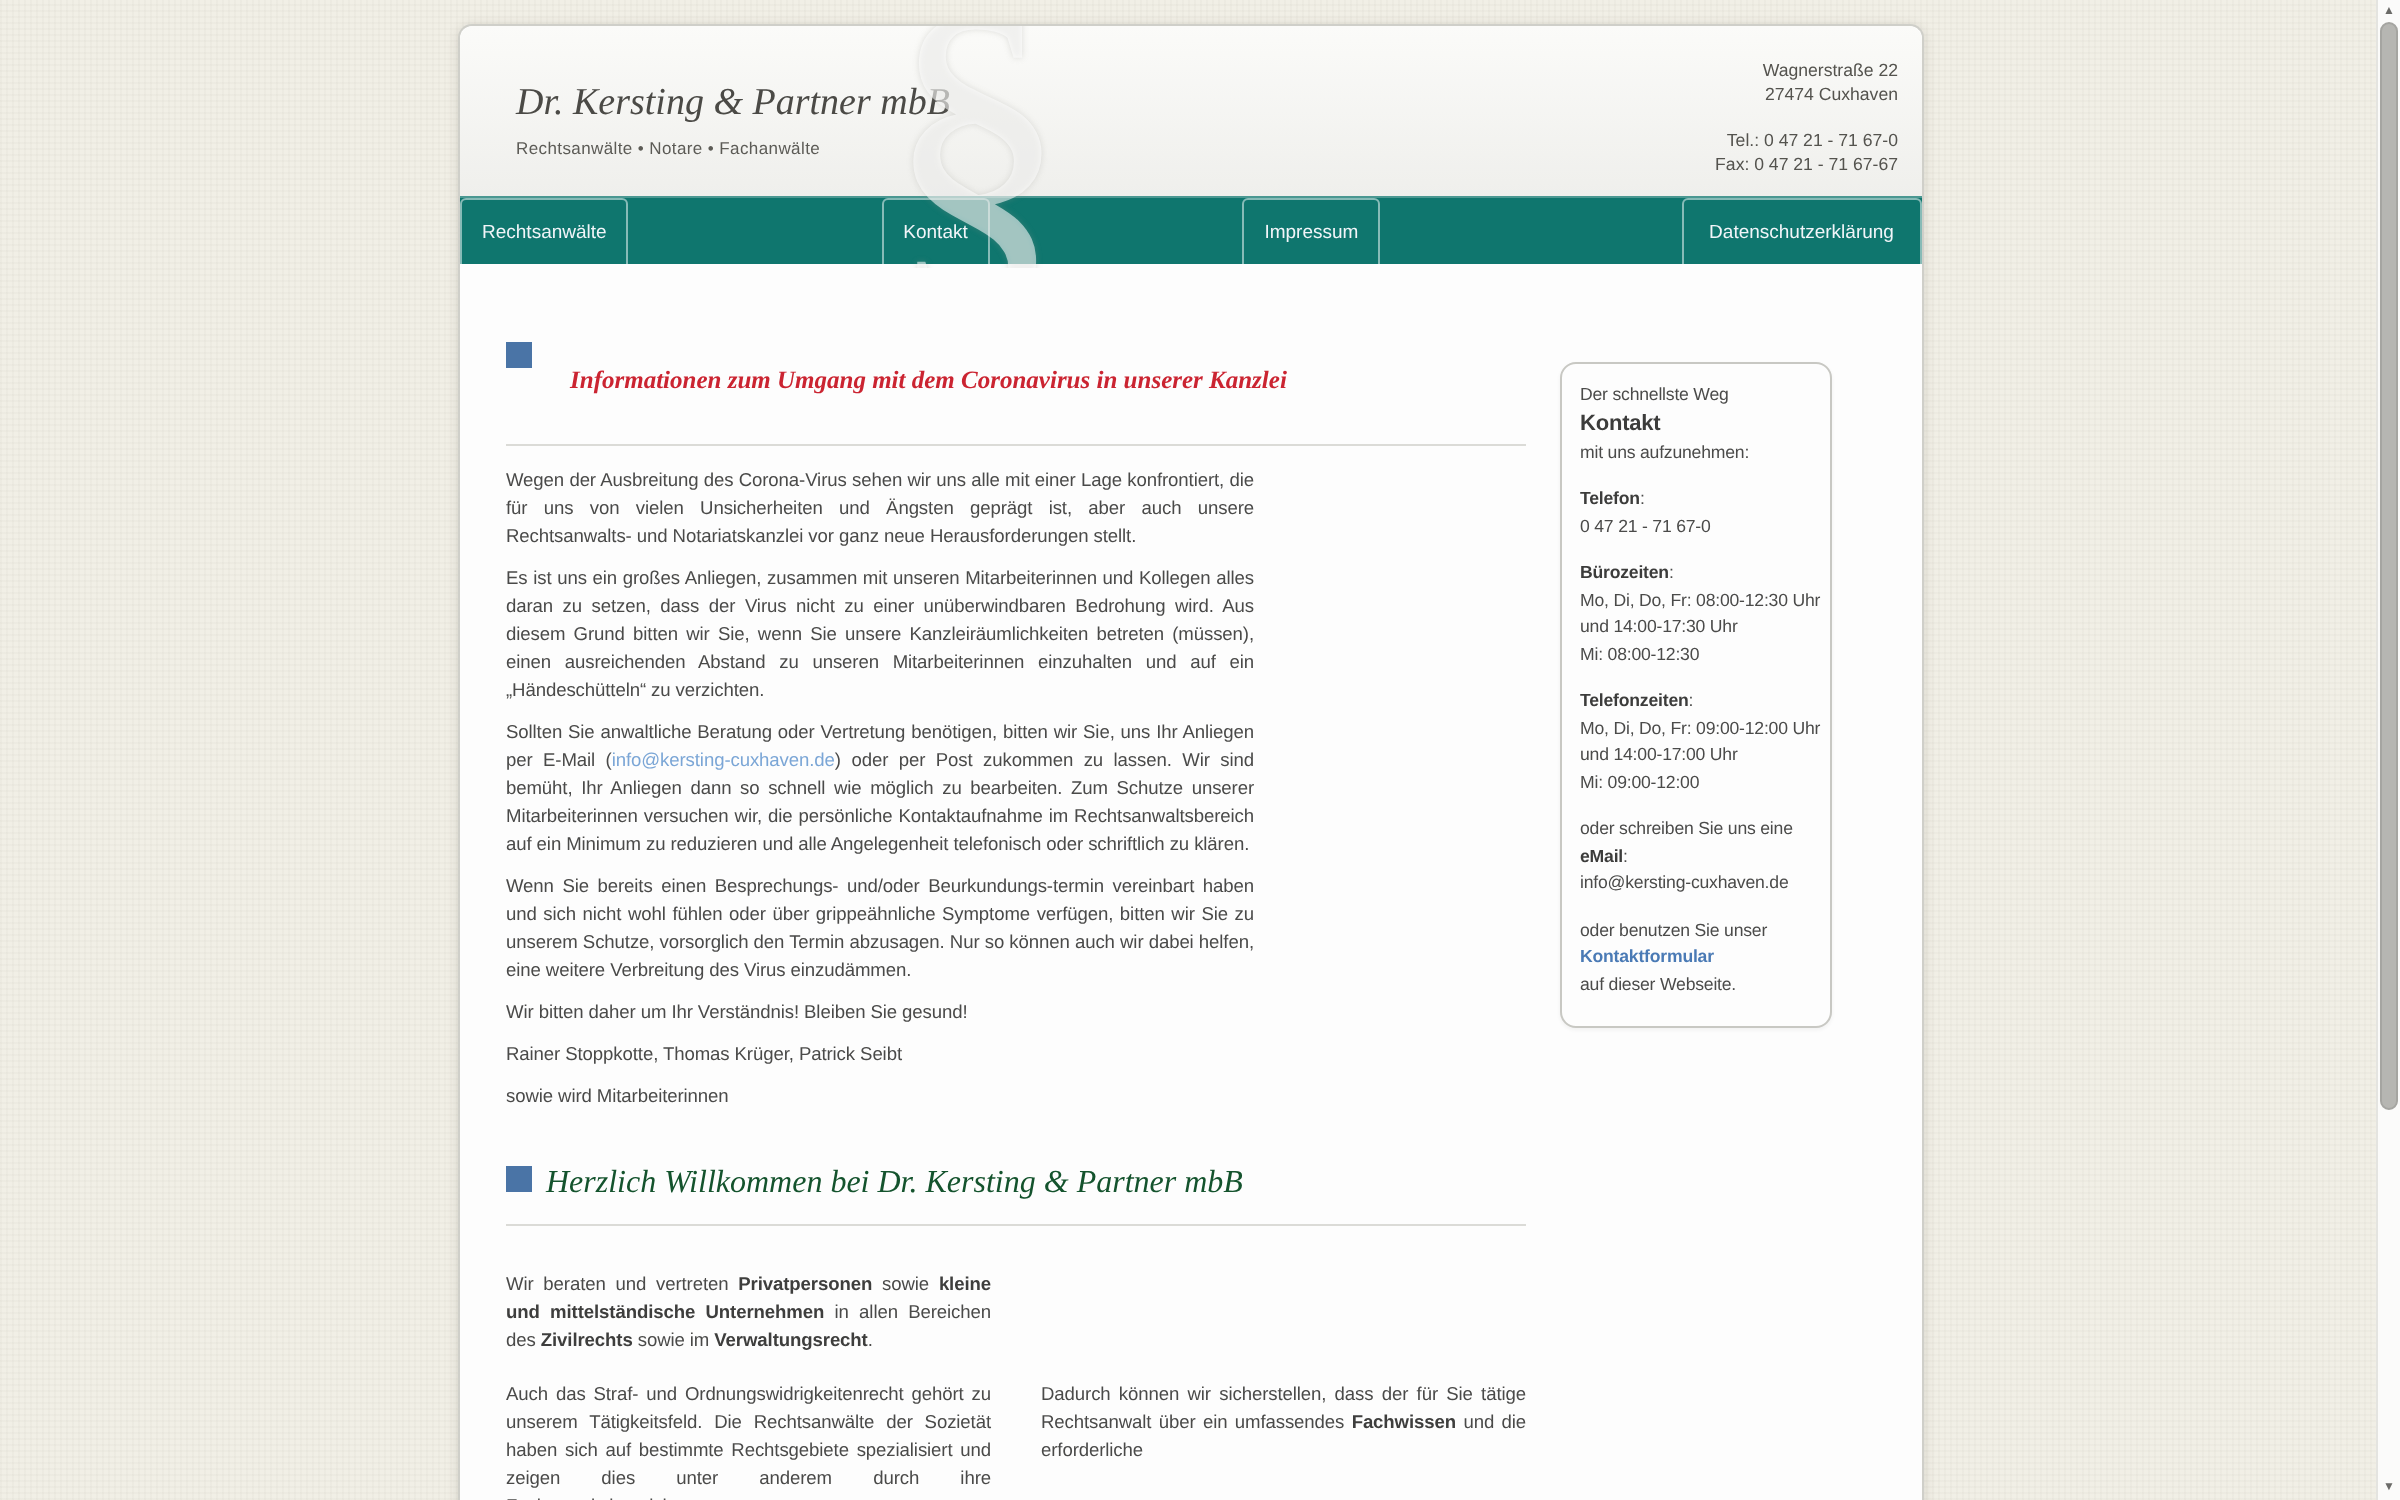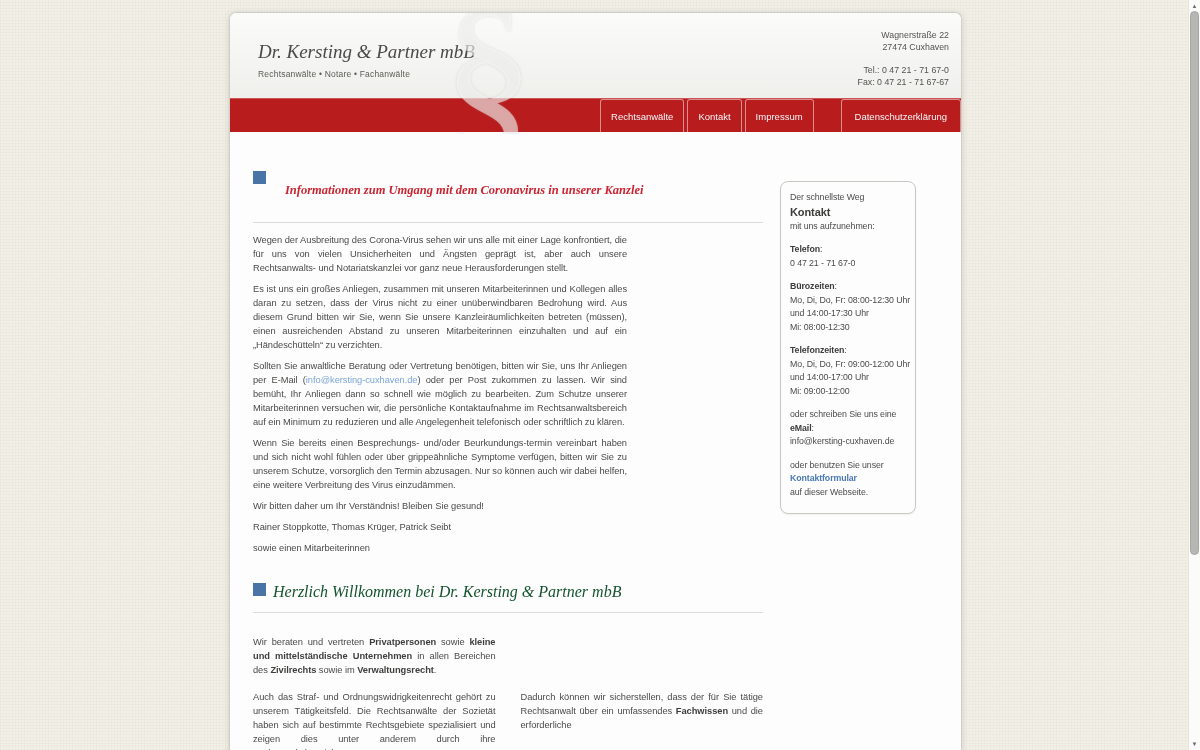--- a/index.html
+++ b/index.html
@@ -31,22 +31,22 @@
     color:rgba(255,255,255,0.55); text-shadow:0 0 3px rgba(150,150,145,0.28);
   }
   .brand { position:absolute; left:28px; top:28px; z-index:2; }
   .brand-title { font-family:"Liberation Serif", serif; font-style:italic;
     font-size:19px; color:#4b4a46; cursor:pointer; }
   .brand-sub { margin-top:6px; font-size:8.5px; color:#5c5b56; letter-spacing:0.2px; }
   .contact { position:absolute; right:12px; top:17px; text-align:right;
     font-size:8.8px; line-height:11.5px; color:#54534e; z-index:2; }
   .contact-gap { height:12px; }
   
-  .nav { position:relative; z-index:1; height:34px; background:#b91c1c;
-    display:flex; justify-content:flex-end; align-items:stretch;
+  .nav { position:relative; z-index:1; height:34px; background:#0f766e;
+    display:flex; justify-content:space-between; align-items:stretch;
     border-top:1px solid rgba(255,255,255,0.25); }
   .nav-item { display:flex; align-items:center; padding:0 10px; margin-right:3px;
     color:#f2f5f9; font-size:9.5px; text-decoration:none; cursor:pointer;
     border-left:1px solid rgba(255,255,255,0.5);
     border-right:1px solid rgba(255,255,255,0.5);
     border-top:1px solid rgba(255,255,255,0.5);
     border-radius:3px 3px 0 0; }
   .nav-item:last-child { margin-right:0;margin-left:24px; }
   .nav-item.wide { padding:0 13px; }
   
@@ -129,21 +129,21 @@
     </div>
     <div class="rule"></div>
 
     <div class="body-col">
       <p><span>Wegen der Ausbreitung des Corona-Virus sehen wir uns alle mit einer Lage konfrontiert, die für uns von vielen Unsicherheiten und Ängsten geprägt ist, aber auch unsere Rechtsanwalts- und Notariatskanzlei vor ganz neue Herausforderungen stellt.</span></p>
       <p><span>Es ist uns ein großes Anliegen, zusammen mit unseren Mitarbeiterinnen und Kollegen alles daran zu setzen, dass der Virus nicht zu einer unüberwindbaren Bedrohung wird. Aus diesem Grund bitten wir Sie, wenn Sie unsere Kanzleiräumlichkeiten betreten (müssen), einen ausreichenden Abstand zu unseren Mitarbeiterinnen einzuhalten und auf ein „Händeschütteln“ zu verzichten.</span></p>
       <p><span>Sollten Sie anwaltliche Beratung oder Vertretung benötigen, bitten wir Sie, uns Ihr Anliegen per E-Mail (</span><a class="txt-link">info@kersting-cuxhaven.de</a><span>) oder per Post zukommen zu lassen. Wir sind bemüht, Ihr Anliegen dann so schnell wie möglich zu bearbeiten. Zum Schutze unserer Mitarbeiterinnen versuchen wir, die persönliche Kontaktaufnahme im Rechtsanwaltsbereich auf ein Minimum zu reduzieren und alle Angelegenheit telefonisch oder schriftlich zu klären.</span></p>
       <p><span>Wenn Sie bereits einen Besprechungs- und/oder Beurkundungs-termin vereinbart haben und sich nicht wohl fühlen oder über grippeähnliche Symptome verfügen, bitten wir Sie zu unserem Schutze, vorsorglich den Termin abzusagen. Nur so können auch wir dabei helfen, eine weitere Verbreitung des Virus einzudämmen.</span></p>
       <p><span>Wir bitten daher um Ihr Verständnis! Bleiben Sie gesund!</span></p>
       <p><span>Rainer Stoppkotte, Thomas Krüger, Patrick Seibt</span></p>
-      <p><span>sowie einen Mitarbeiterinnen</span></p>
+      <p><span>sowie wird Mitarbeiterinnen</span></p>
     </div>
 
     <div class="welcome">
       <div class="sec-head">
         <span class="bullet"></span>
         <h2 class="welcome-title">Herzlich Willkommen bei Dr. Kersting &amp; Partner mbB</h2>
       </div>
       <div class="rule"></div>
       <div class="cols">
         <div class="col">

